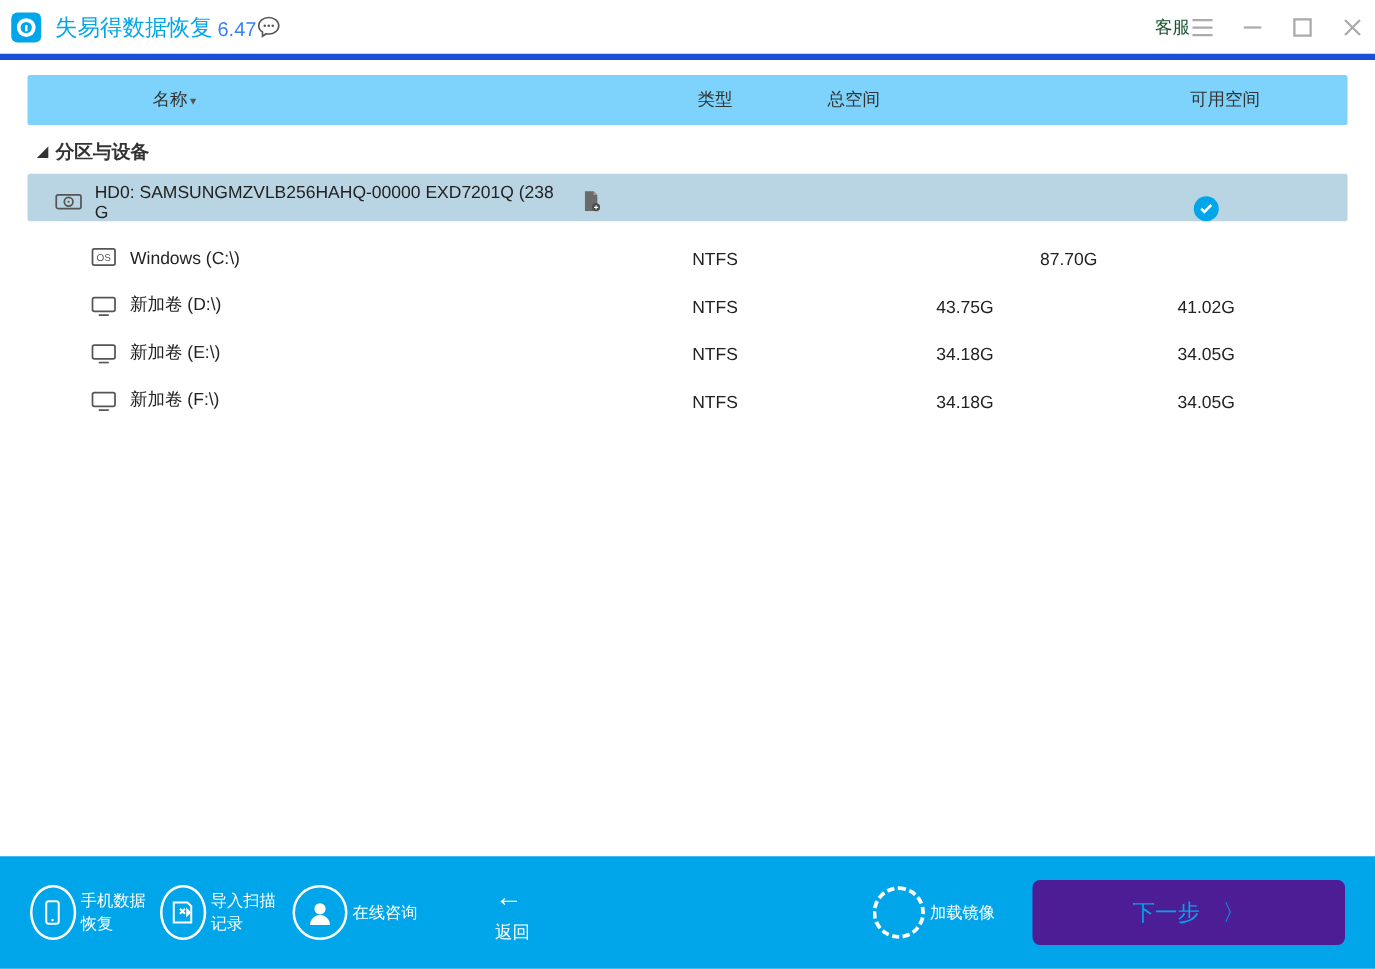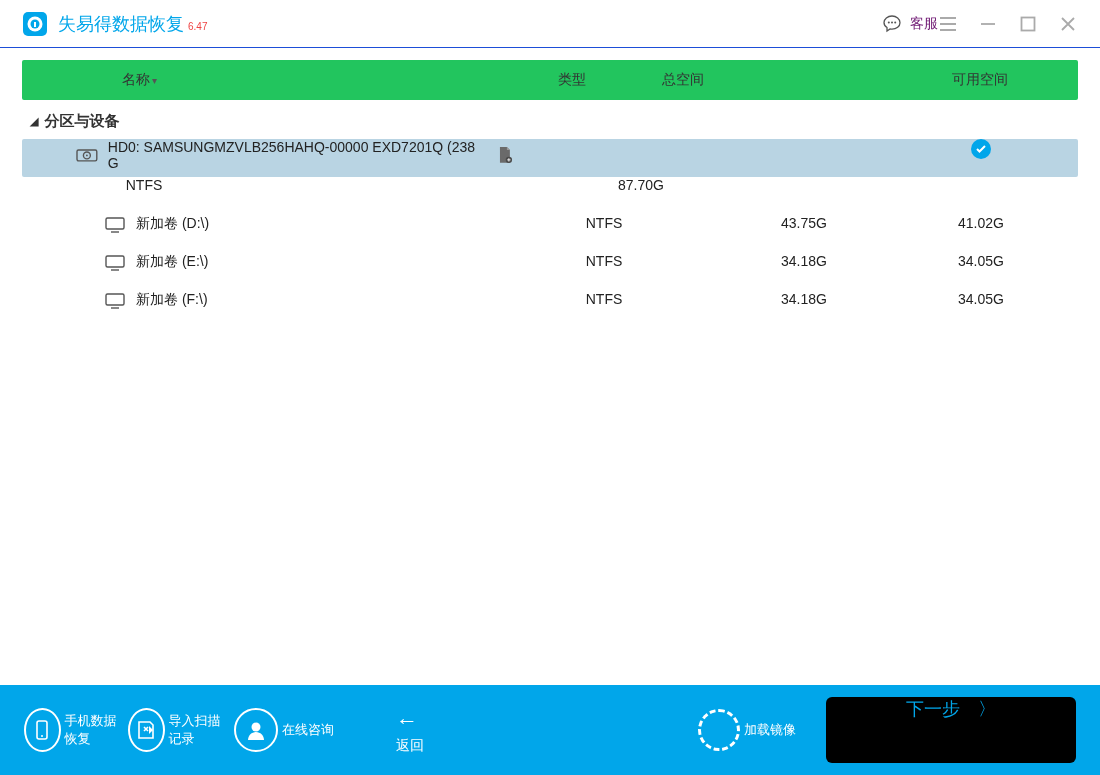--- a/index.html
+++ b/index.html
@@ -1,63 +1,63 @@
 <!DOCTYPE html>
 <html><head>
 <meta charset="utf-8">
 <style>
 * { margin: 0; padding: 0; box-sizing: border-box; }
 body { font-family: "Microsoft YaHei", "微软雅黑", sans-serif; width: 1100px; height: 775px; overflow: hidden; background: #fff; }
 
 
-.titlebar { height: 48px; display: flex; align-items: center; padding: 0 22px; border-bottom: 1px solid #1d4ed8; }
+.titlebar { height: 48px; display: flex; align-items: center; padding: 0 8px; border-bottom: 5px solid #1d4ed8; }
 .logo-icon { width: 26px; height: 26px; margin-right: 10px; }
 .app-title { font-size: 18px; color: #01a6ea; font-weight: 400; }
-.app-version { font-size: 10px; color: #ef4444; margin-left: 4px; position: relative; top: 3px; }
-.titlebar-center { flex: 1; display: flex; justify-content: flex-end; align-items: center; gap: 8px; color: #701a75; font-size: 14px; }
+.app-version { font-size: 16px; color: #3b82f6; margin-left: 4px; position: relative; top: 3px; }
+.titlebar-center { flex: 1; display: flex; justify-content: space-between; align-items: center; gap: 8px; color: #14532d; font-size: 14px; }
 .speech-icon { width: 20px; height: 20px; }
 .window-controls { display: flex; gap: 20px; align-items: center; }
 .menu-icon, .win-btn { width: 20px; height: 20px; display: flex; align-items: center; justify-content: center; color: #999; cursor: default; }
 
 
-.col-header { height: 40px; margin: 12px 22px 4px 22px; display: flex; align-items: center; background: #22c55e; border-radius: 2px; color: #333; font-size: 14px; }
+.col-header { height: 40px; margin: 12px 22px 4px 22px; display: flex; align-items: center; background: #7dd3fc; border-radius: 2px; color: #333; font-size: 14px; }
 .col-name { width: 460px; padding-left: 100px; }
 .col-type { width: 180px; text-align: center; }
 .col-total { width: 220px; text-align: left; }
 .col-free { flex: 1; text-align: center; }
 .sort-arrow { font-size: 10px; margin-left: 2px; color: #555; }
 
 
 .section-header { display: flex; align-items: center; padding: 8px 20px 8px 30px; font-size: 15px; font-weight: bold; color: #333; }
 .section-header .tri { font-size: 11px; margin-right: 6px; color: #333; }
 
 
 .rows { margin: 0 22px; }
-.row { height: 38px; display: flex; align-items: flex-start; font-size: 14px; color: #222; padding-left: 32px; }
+.row { height: 38px; display: flex; align-items: flex-end; font-size: 14px; color: #222; }
 .row.selected { background: #b9d4e3; border-radius: 2px; }
 .row .cell-name { width: 460px; display: flex; align-items: center; padding-left: 22px; }
 .row.child .cell-name { padding-left: 50px; }
 .row .cell-type { width: 180px; text-align: center; }
 .row .cell-total { width: 220px; text-align: center; }
 .row .cell-free { flex: 1; text-align: center; padding-right: 30px; }
 .row .disk-icon, .row .part-icon { width: 22px; height: 18px; margin-right: 10px; display: inline-flex; align-items: center; justify-content: center; }
 .doc-icon { width: 18px; height: 18px; margin-left: 10px; }
 .check-badge { width: 20px; height: 20px; background: #01a6ea; border-radius: 50%; display: inline-flex; align-items: center; justify-content: center; }
 .check-badge svg { width: 12px; height: 12px; }
 
 
 .bottombar { position: absolute; bottom: 0; left: 0; right: 0; height: 90px; background: #01a6ea; display: flex; align-items: center; padding: 0 24px; color: #fff; }
 .bb-item { display: flex; flex-direction: row; align-items: center; justify-content: center; gap: 4px; width: 104px; font-size: 13px; }
 .bb-item .circle-btn { width: 44px; height: 44px; border: 2px solid #fff; border-radius: 50%; display: flex; align-items: center; justify-content: center; }
 .bb-back { display: flex; flex-direction: column; align-items: flex-start; justify-content: center; gap: 6px; margin-left: 60px; font-size: 14px; }
 .bb-back .arrow { font-size: 22px; }
 .bb-spacer { flex: 1; }
 .bb-load { display: flex; flex-direction: row; align-items: center; justify-content: center; gap: 4px; font-size: 13px; margin-right: 30px; }
 .bb-load .dashed-circle { width: 42px; height: 42px; border: 3px dashed #fff; border-radius: 50%; }
-.next-btn { background: #000000; color: #01a6ea; width: 250px; height: 66px; border-radius: 6px; display: flex; justify-content: center; font-size: 18px; gap: 18px; }
+.next-btn { background: #4c1d95; color: #01a6ea; width: 250px; height: 52px; border-radius: 6px; display: flex; align-items: center; justify-content: center; font-size: 18px; gap: 18px; }
 </style>
 </head>
 <body>
 
 <div class="titlebar">
   <span class="logo-icon">
     <svg viewBox="0 0 26 26">
         <rect x="1" y="1" width="24" height="24" rx="5" fill="#01a6ea"></rect>
         <circle cx="13" cy="13" r="7.5" fill="#fff"></circle>
         <circle cx="13" cy="13" r="4.5" fill="#01a6ea"></circle>
@@ -141,20 +141,29 @@
     <div class="cell-free">
       <span class="check-badge">
         <svg viewBox="0 0 12 12">
             <path d="M2 6l2.5 2.5L10 3" fill="none" stroke="#fff" stroke-width="2"></path>
           </svg>
       </span>
     </div>
   </div>
 
   <div class="row child">
+    <div class="cell-name">
+        <span class="part-icon">
+          <svg viewBox="0 0 22 18">
+            <rect x="2" y="2" width="18" height="13" rx="1.5" fill="none" stroke="#555" stroke-width="1.4"></rect>
+            <text x="11" y="12" text-anchor="middle" font-size="8" fill="#555" font-family="sans-serif">OS</text>
+          </svg>
+        </span>
+        <span>Windows (C:\)</span>
+      </div>
     <div class="cell-type">NTFS</div>
     <div class="cell-free">87.70G</div>
   </div>
 
   <div class="row child">
     <div class="cell-name">
         <span class="part-icon">
           <svg viewBox="0 0 22 18">
             <rect x="2" y="3" width="18" height="11" rx="1.5" fill="none" stroke="#555" stroke-width="1.4"></rect>
             <path d="M7 17h8" stroke="#555" stroke-width="1.4"></path>

